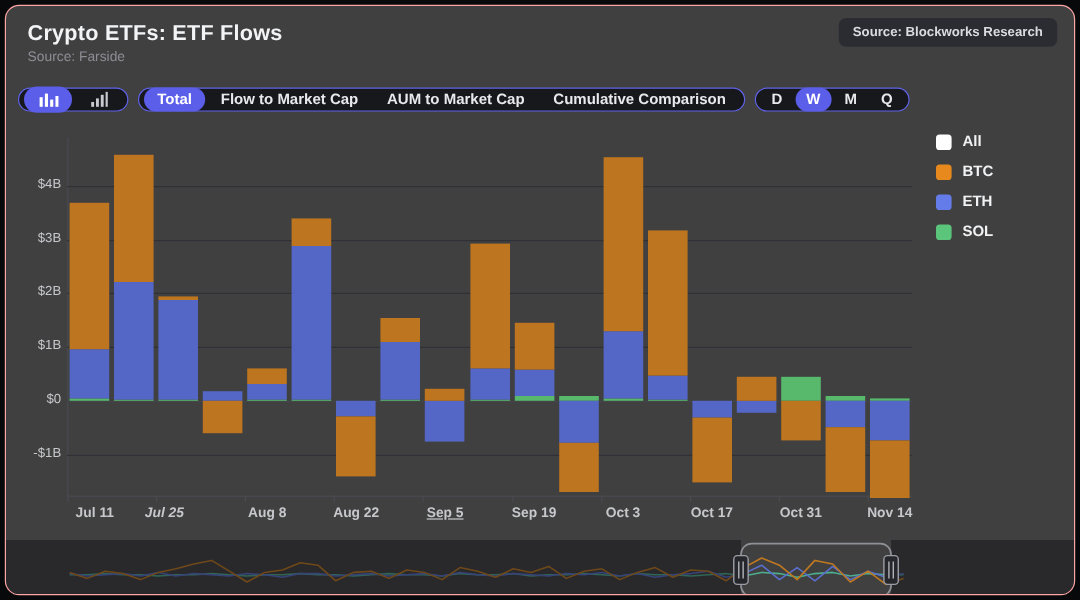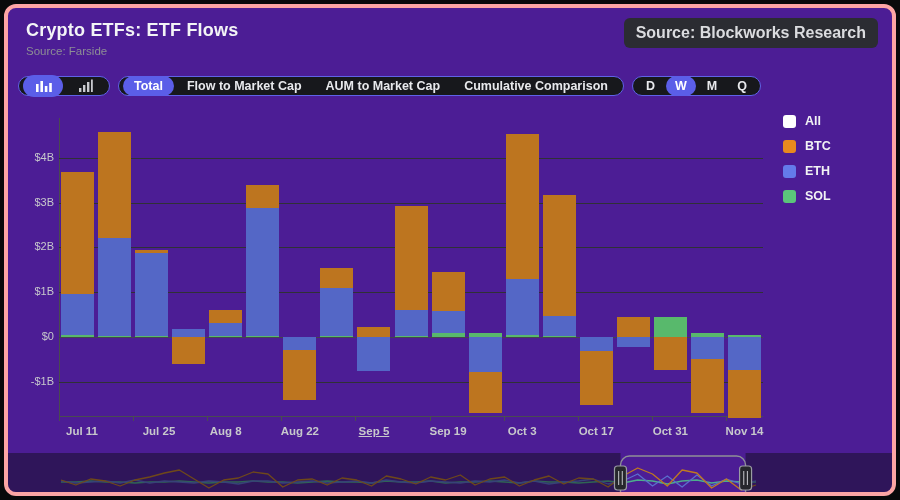--- a/index.html
+++ b/index.html
@@ -1,24 +1,24 @@
 <!DOCTYPE html>
 <html><head>
 <meta charset="utf-8">
 <style>
   * { box-sizing: border-box; margin: 0; padding: 0; }
   html,body { width:900px; height:500px; background:#08090B; font-family:"Liberation Sans", sans-serif; overflow:hidden; }
   .card { position:absolute; left:4px; top:4px; width:892px; height:492px;
-          background:#4c1d95; border:4px solid #fca5a5; border-radius:12px; overflow:hidden; }
+          background:#404040; border:1px solid #fca5a5; border-radius:12px; overflow:hidden; }
 
   
   .page-title { position:absolute; left:18px; top:12px; font-size:18px; font-weight:700; color:#F3F4F6; letter-spacing:.2px; }
   .page-subtitle { position:absolute; left:18px; top:37px; font-size:11.5px; color:#8D8E95; }
   .source-badge { position:absolute; right:14px; top:10px; background:#2B2C32; color:#DBDCDF;
-                  font-size:16px; font-weight:700; padding:6px 12px; border-radius:6px; }
+                  font-size:11px; font-weight:700; padding:6px 12px; border-radius:6px; }
 
   
   .toolbar { position:absolute; left:10px; top:64px; height:28px; display:flex; gap:8px; align-items:center; }
   .pill-group { display:flex; align-items:center; border:1px solid #5F62E8; border-radius:15px;
                 padding:2px 4px; height:20px; gap:2px; background:#17181C; }
   .icon-btn { display:flex; align-items:center; justify-content:center; width:40px; height:22px;
               border-radius:12px; cursor:pointer; }
   .icon-btn.selected { background:#5B5EE8; }
   .tab { color:#E8E9EC; font-size:12.5px; font-weight:600; padding:3px 11px; border-radius:12px; cursor:pointer; white-space:nowrap; }
   .tab.selected { background:#5B5EE8; color:#FFFFFF; }
@@ -171,21 +171,21 @@
       <div class="bar-seg" style="left: 645.868px; width: 33px; background: rgb(88, 185, 108); top: 309.288px; height: 19.712px;"></div>
       <div class="bar-seg" style="left: 645.868px; width: 33px; background: rgb(189, 117, 31); top: 329px; height: 33.152px;"></div>
       <div class="bar-seg" style="left: 682.921px; width: 33px; background: rgb(88, 185, 108); top: 324.52px; height: 4.48px;"></div>
       <div class="bar-seg" style="left: 682.921px; width: 33px; background: rgb(84, 103, 198); top: 329px; height: 21.952px;"></div>
       <div class="bar-seg" style="left: 682.921px; width: 33px; background: rgb(189, 117, 31); top: 350.952px; height: 54.208px;"></div>
       <div class="bar-seg" style="left: 719.974px; width: 33px; background: rgb(88, 185, 108); top: 326.76px; height: 2.24px;"></div>
       <div class="bar-seg" style="left: 719.974px; width: 33px; background: rgb(84, 103, 198); top: 329px; height: 32.704px;"></div>
       <div class="bar-seg" style="left: 719.974px; width: 33px; background: rgb(189, 117, 31); top: 361.704px; height: 47.936px;"></div>
       <div class="x-label" style="left: 74px; text-align: center;">Jul 11</div>
       <div class="x-tick" style="left: 51px;"></div>
-      <div class="x-label" style="left: 151px;">Jul 25</div>
+      <div class="x-label" style="left: 132px; font-style: italic;">Jul 25</div>
       <div class="x-tick" style="left: 125.105px;"></div>
       <div class="x-label" style="left: 217.737px;">Aug 8</div>
       <div class="x-tick" style="left: 199.211px;"></div>
       <div class="x-label" style="left: 291.842px;">Aug 22</div>
       <div class="x-tick" style="left: 273.316px;"></div>
       <div class="x-label" style="left: 365.947px; text-decoration: underline;">Sep 5</div>
       <div class="x-tick" style="left: 347.421px;"></div>
       <div class="x-label" style="left: 440.053px;">Sep 19</div>
       <div class="x-tick" style="left: 421.526px;"></div>
       <div class="x-label" style="left: 514.158px;">Oct 3</div>

